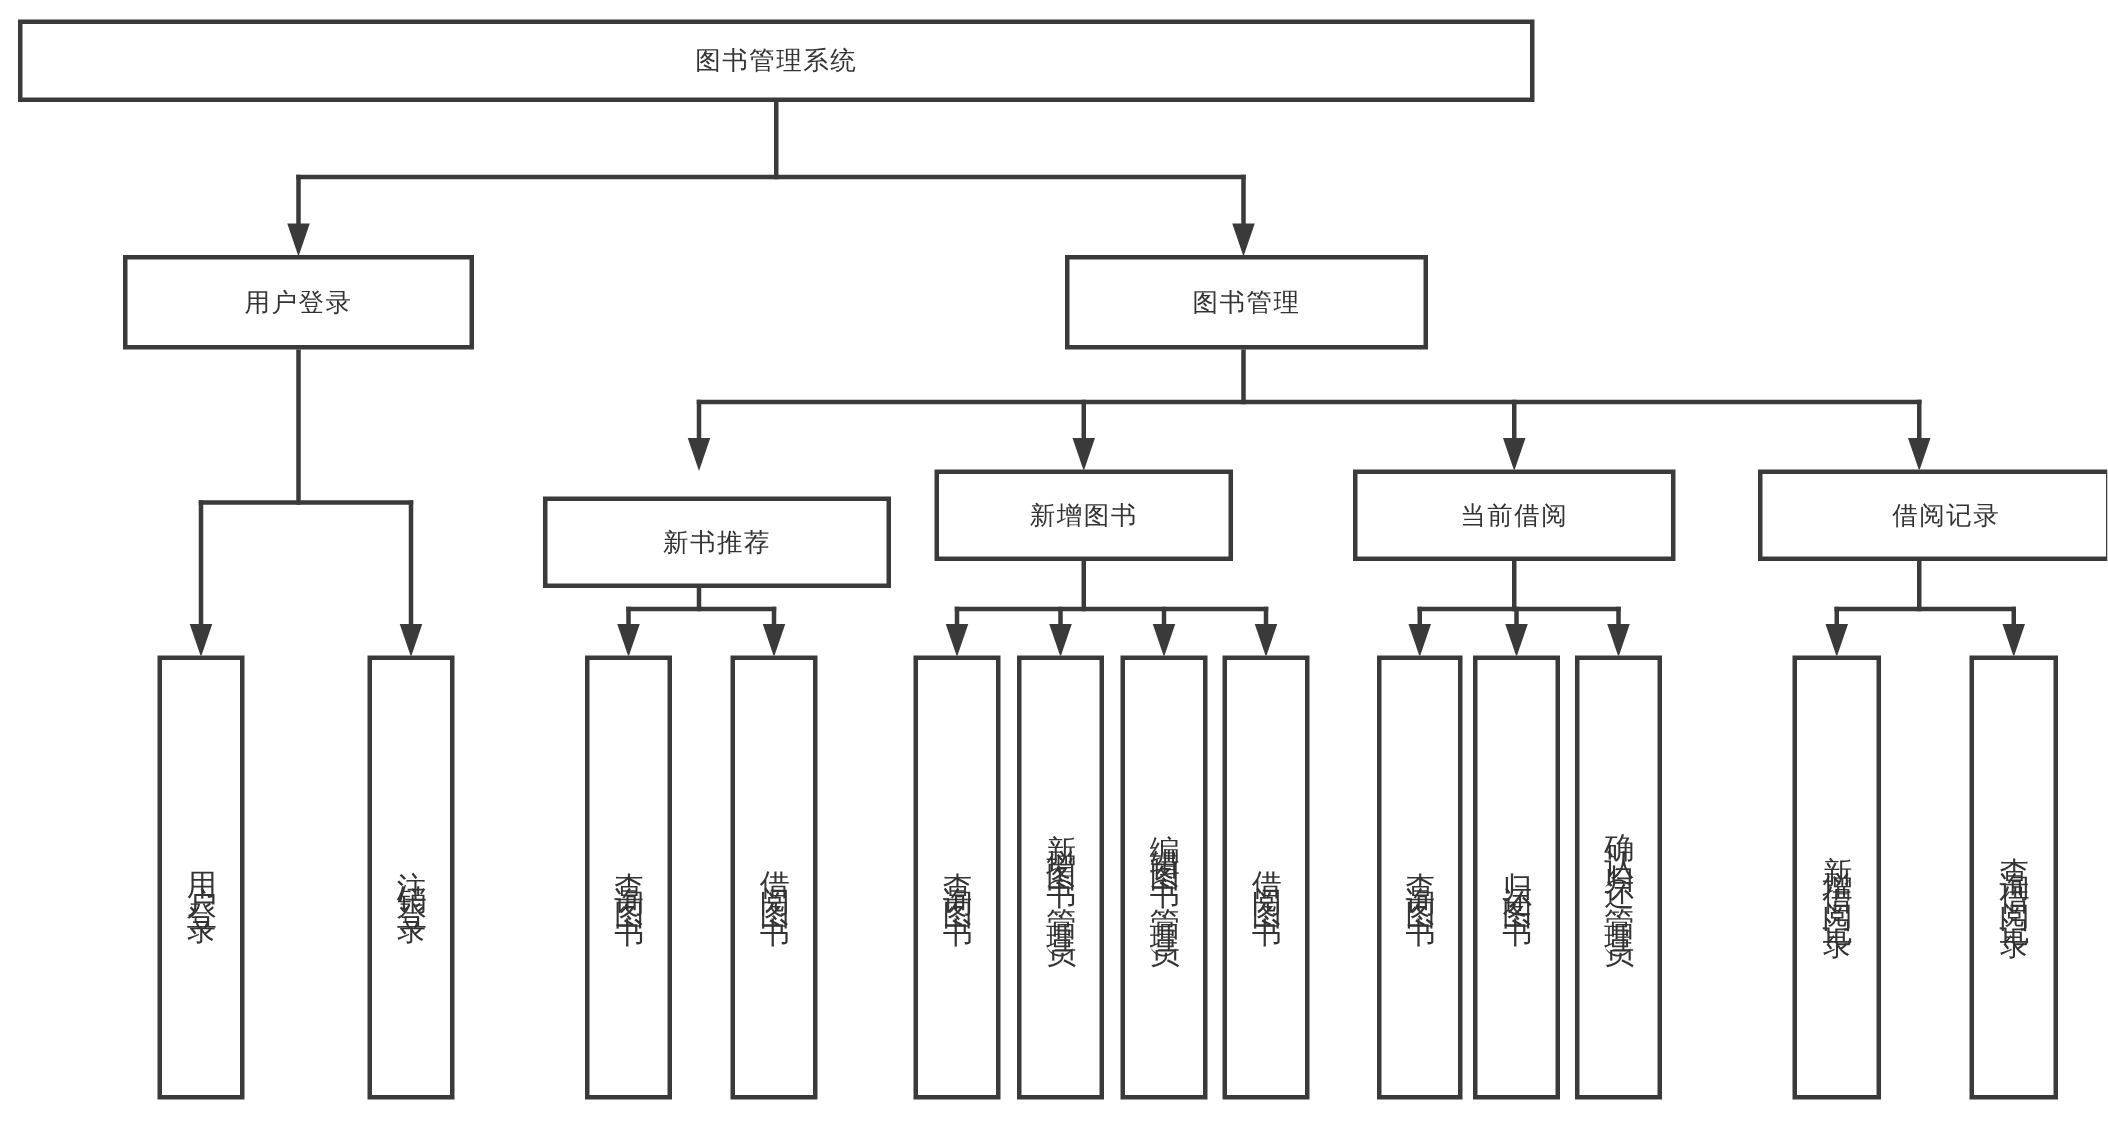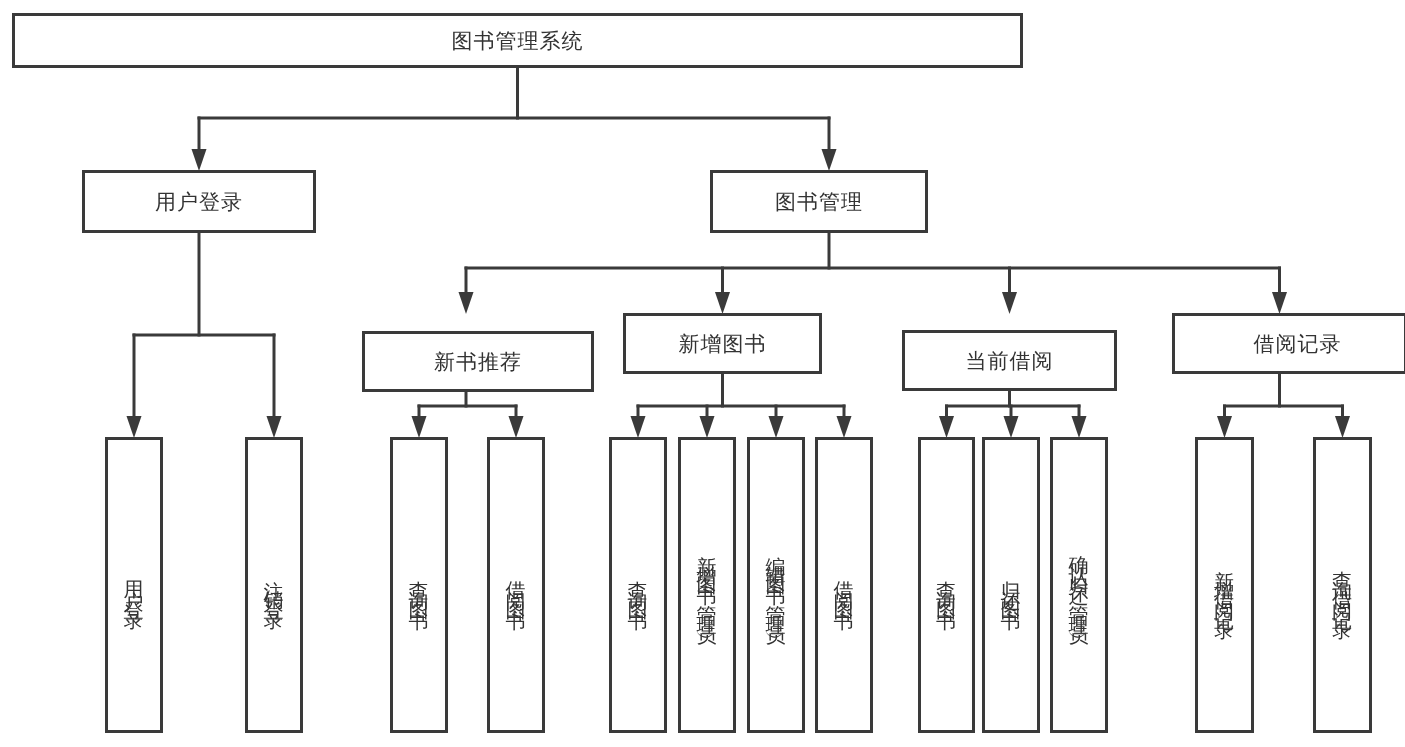--- a/index.html
+++ b/index.html
@@ -13,21 +13,21 @@
   #connectors{position:absolute;left:0;top:0;z-index:1;pointer-events:none;}
   #nodes .node{
     position:absolute;z-index:2;
     background:#ffffff;
     border:3px solid var(--line,#3a3a3a);
     box-sizing:border-box;
     display:flex;align-items:center;justify-content:center;
     color:var(--text,#333333);
   }
   .node.horizontal .node-label{
-    font-size:21px;letter-spacing:1px;white-space:nowrap;
+    font-size:17px;letter-spacing:1px;white-space:nowrap;
   }
   .node.vertical .node-label{
     writing-mode:vertical-rl;
     text-orientation:mixed;
     font-size:20px;
     letter-spacing:10px;
     line-height:1;
     white-space:nowrap;
   }
   .watermark{
@@ -97,30 +97,30 @@
       <line x1="1342.5" y1="406" x2="1342.5" y2="421" stroke="#3a3a3a" stroke-width="3" stroke-linecap="square"></line>
       <polygon points="1335,416 1350,416 1342.5,438" fill="#3a3a3a"></polygon>
     </svg>
   <div id="nodes">
       <div class="node horizontal" style="left: 12px; top: 13px; width: 1011px; height: 55px;">
         <span class="node-label">图书管理系统</span>
       </div>
       <div class="node horizontal" style="left: 82px; top: 170px; width: 234px; height: 63px;">
         <span class="node-label">用户登录</span>
       </div>
-      <div class="node horizontal" style="left: 710px; top: 170px; width: 218px; height: 63px;">
+      <div class="node horizontal" style="left: 710px; top: 170px; width: 242px; height: 63px;">
         <span class="node-label">图书管理</span>
       </div>
       <div class="node horizontal" style="left: 362px; top: 313px; width: 232px; height: 61px; margin-top: 18px;">
         <span class="node-label">新书推荐</span>
       </div>
       <div class="node horizontal" style="left: 623px; top: 313px; width: 199px; height: 61px;">
         <span class="node-label">新增图书</span>
       </div>
-      <div class="node horizontal" style="left: 902px; top: 313px; width: 215px; height: 61px; margin-top: 17px;">
+      <div class="node horizontal" style="left: 902px; top: 313px; width: 215px; height: 61px;">
         <span class="node-label">当前借阅</span>
       </div>
       <div class="node horizontal" style="left: 1172px; top: 313px; width: 235px; height: 61px; padding-left: 16px;">
         <span class="node-label">借阅记录</span>
       </div>
       <div class="node vertical" style="left: 105px; top: 437px; width: 58px; height: 296px;">
         <span class="node-label">用户登录</span>
       </div>
       <div class="node vertical" style="left: 245px; top: 437px; width: 58px; height: 296px;">
         <span class="node-label">注销登录</span>

